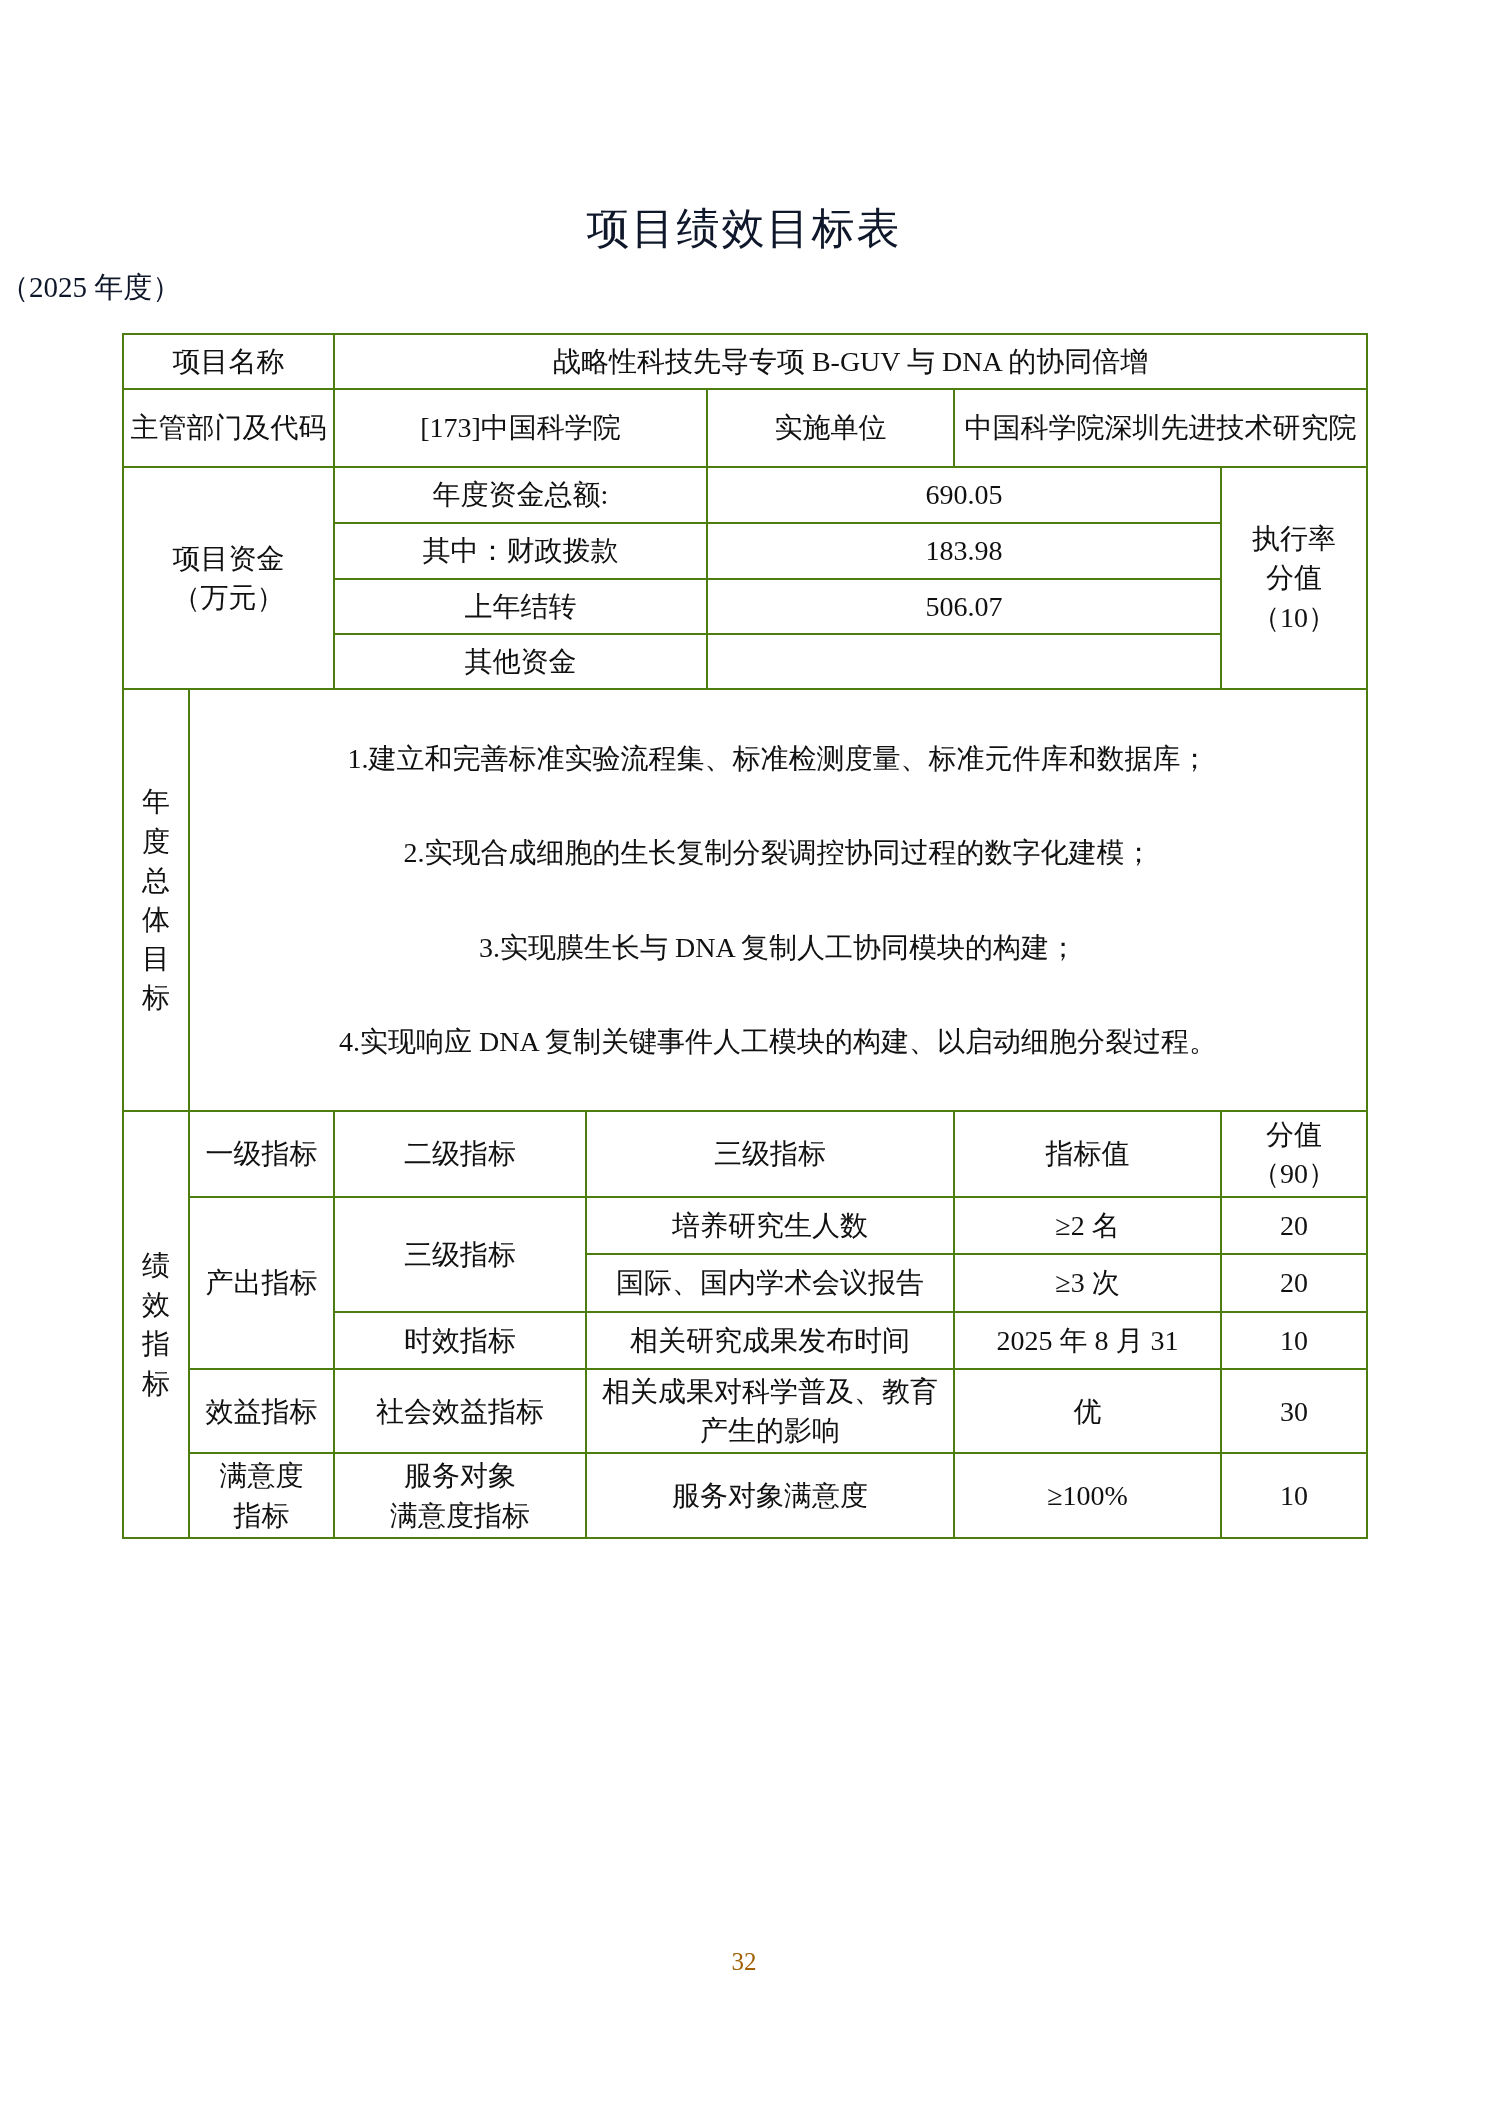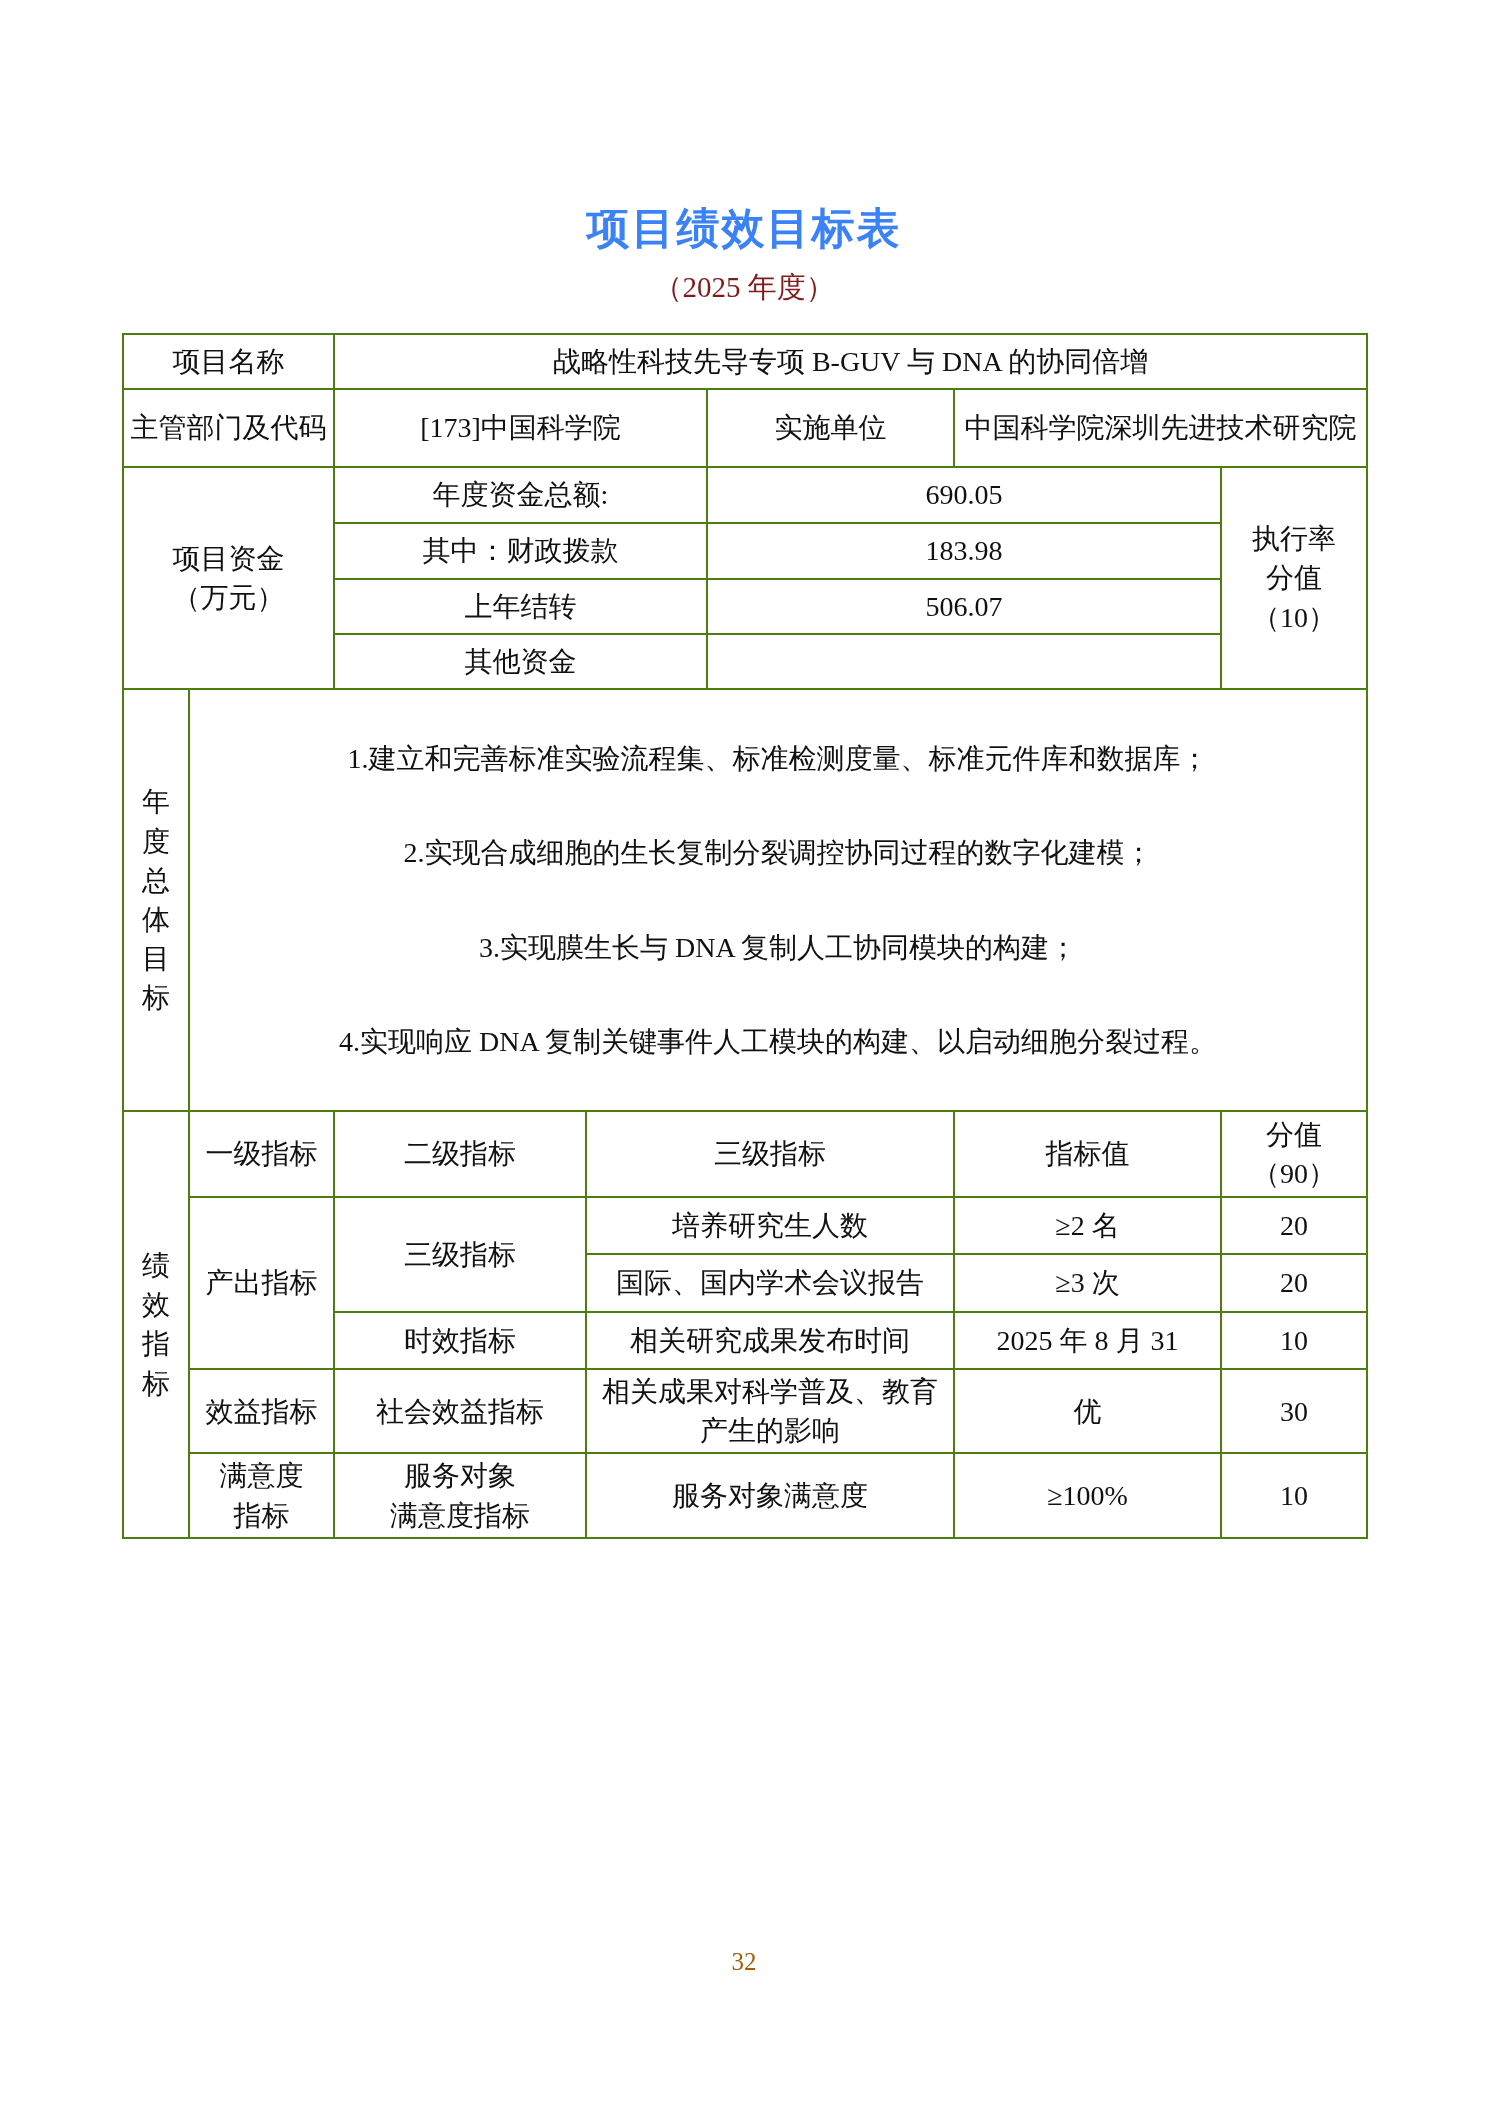--- a/index.html
+++ b/index.html
@@ -7,26 +7,26 @@
     width: 1488px; height: 2104px;
     background: #ffffff;
     position: relative;
     font-family: "Liberation Serif", "DejaVu Serif", serif;
     color: #111111;
   }
   .doc-title {
     position: absolute; top: 200px; left: 0; width: 1488px;
     text-align: center;
     font-family: "Liberation Sans", "DejaVu Sans", sans-serif;
-    font-weight: bold; font-size: 43px; letter-spacing: 2px;
-    color: #3b82f6;
+    font-weight: normal; font-size: 43px; letter-spacing: 2px;
+    color: #0f172a;
   }
   .doc-subtitle {
     position: absolute; top: 268px; left: 0; width: 1488px;
-    text-align: center; font-size: 29px; color: #7f1d1d;
+    font-size: 29px; color: #0f172a;
   }
   table.main {
     position: absolute; left: 122px; top: 333px;
     width: 1244px;
     border-collapse: collapse; table-layout: fixed;
   }
   table.main td {
     border: 2px solid #4d7c0f;
     font-size: 28px;
     line-height: 1.4;

